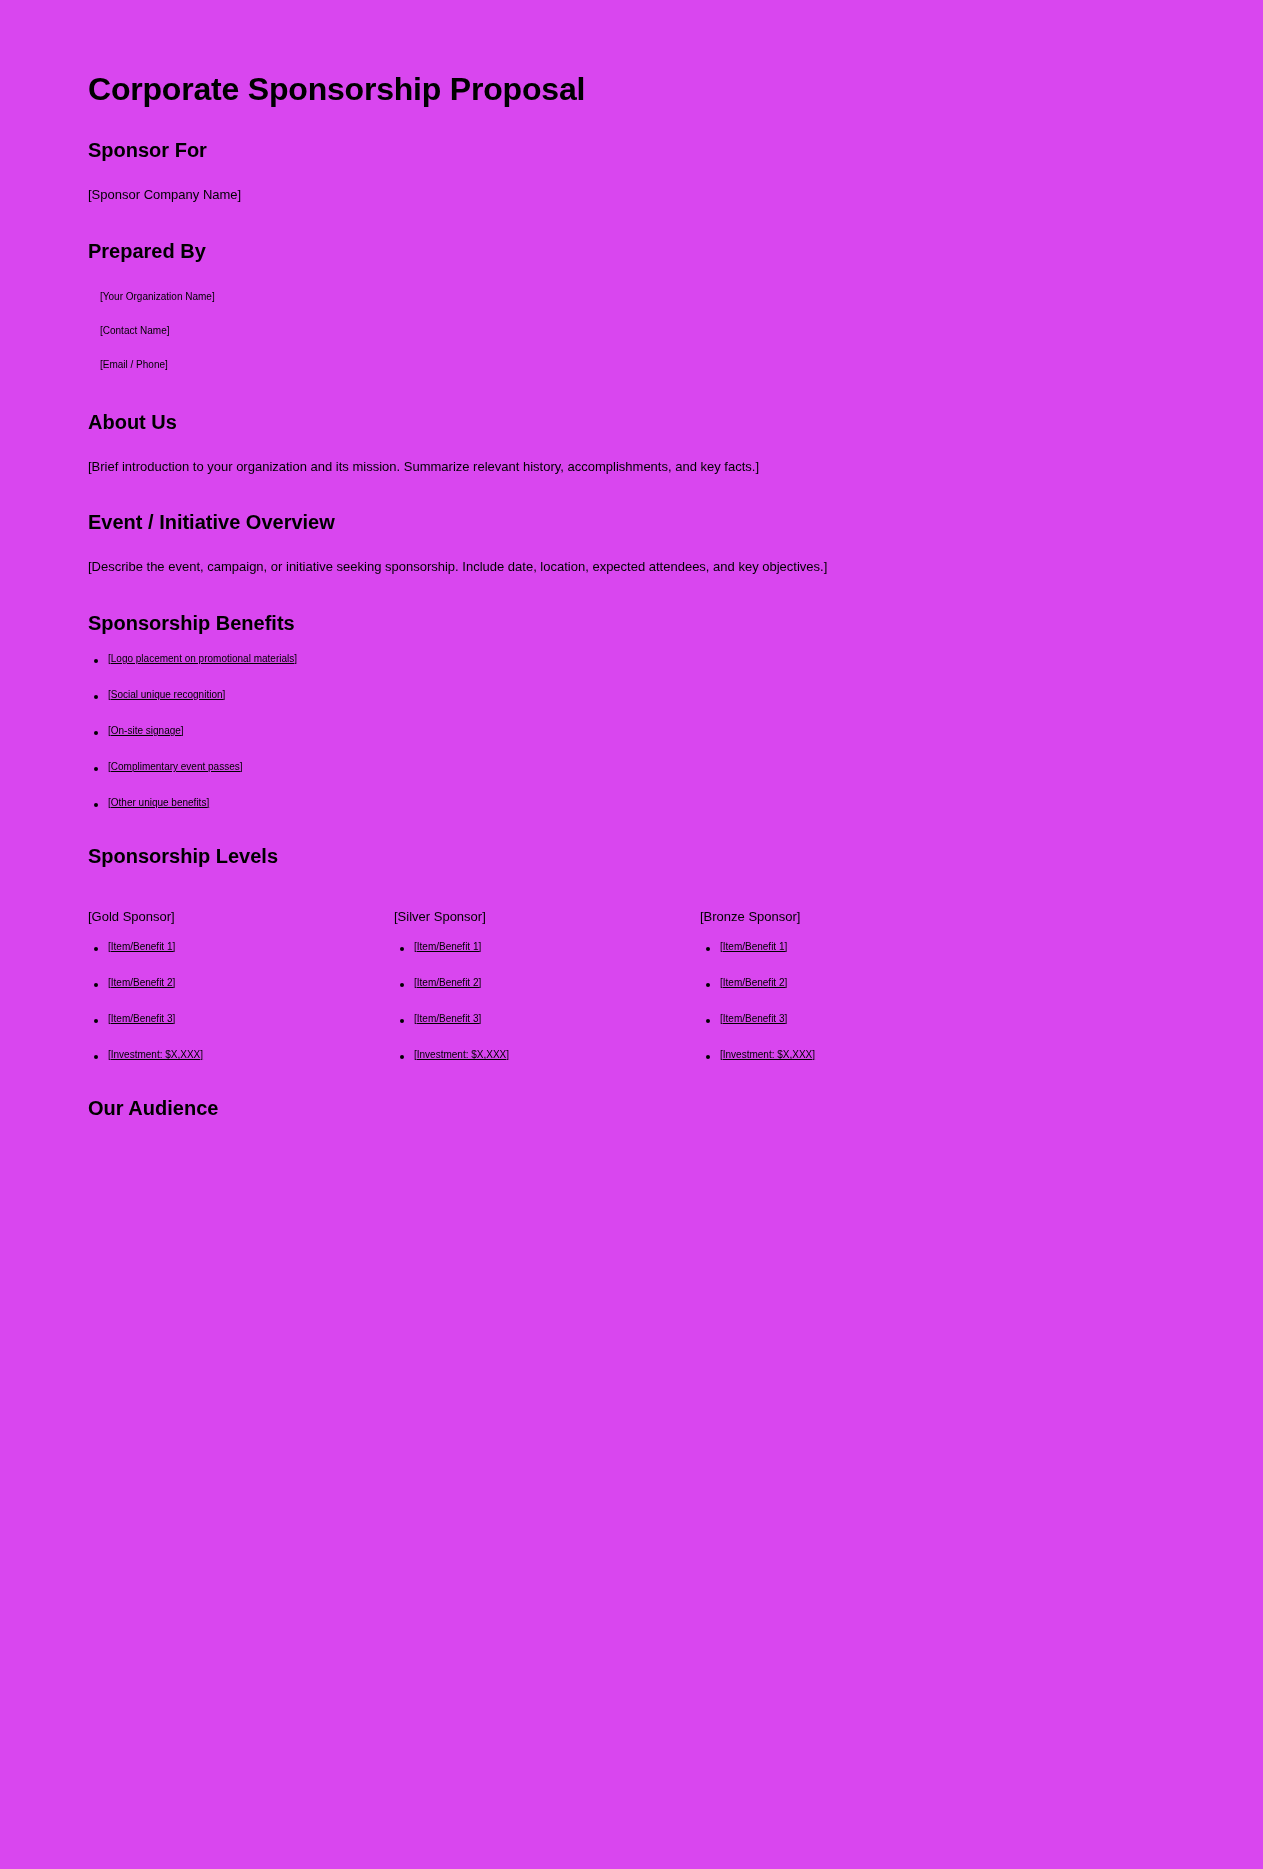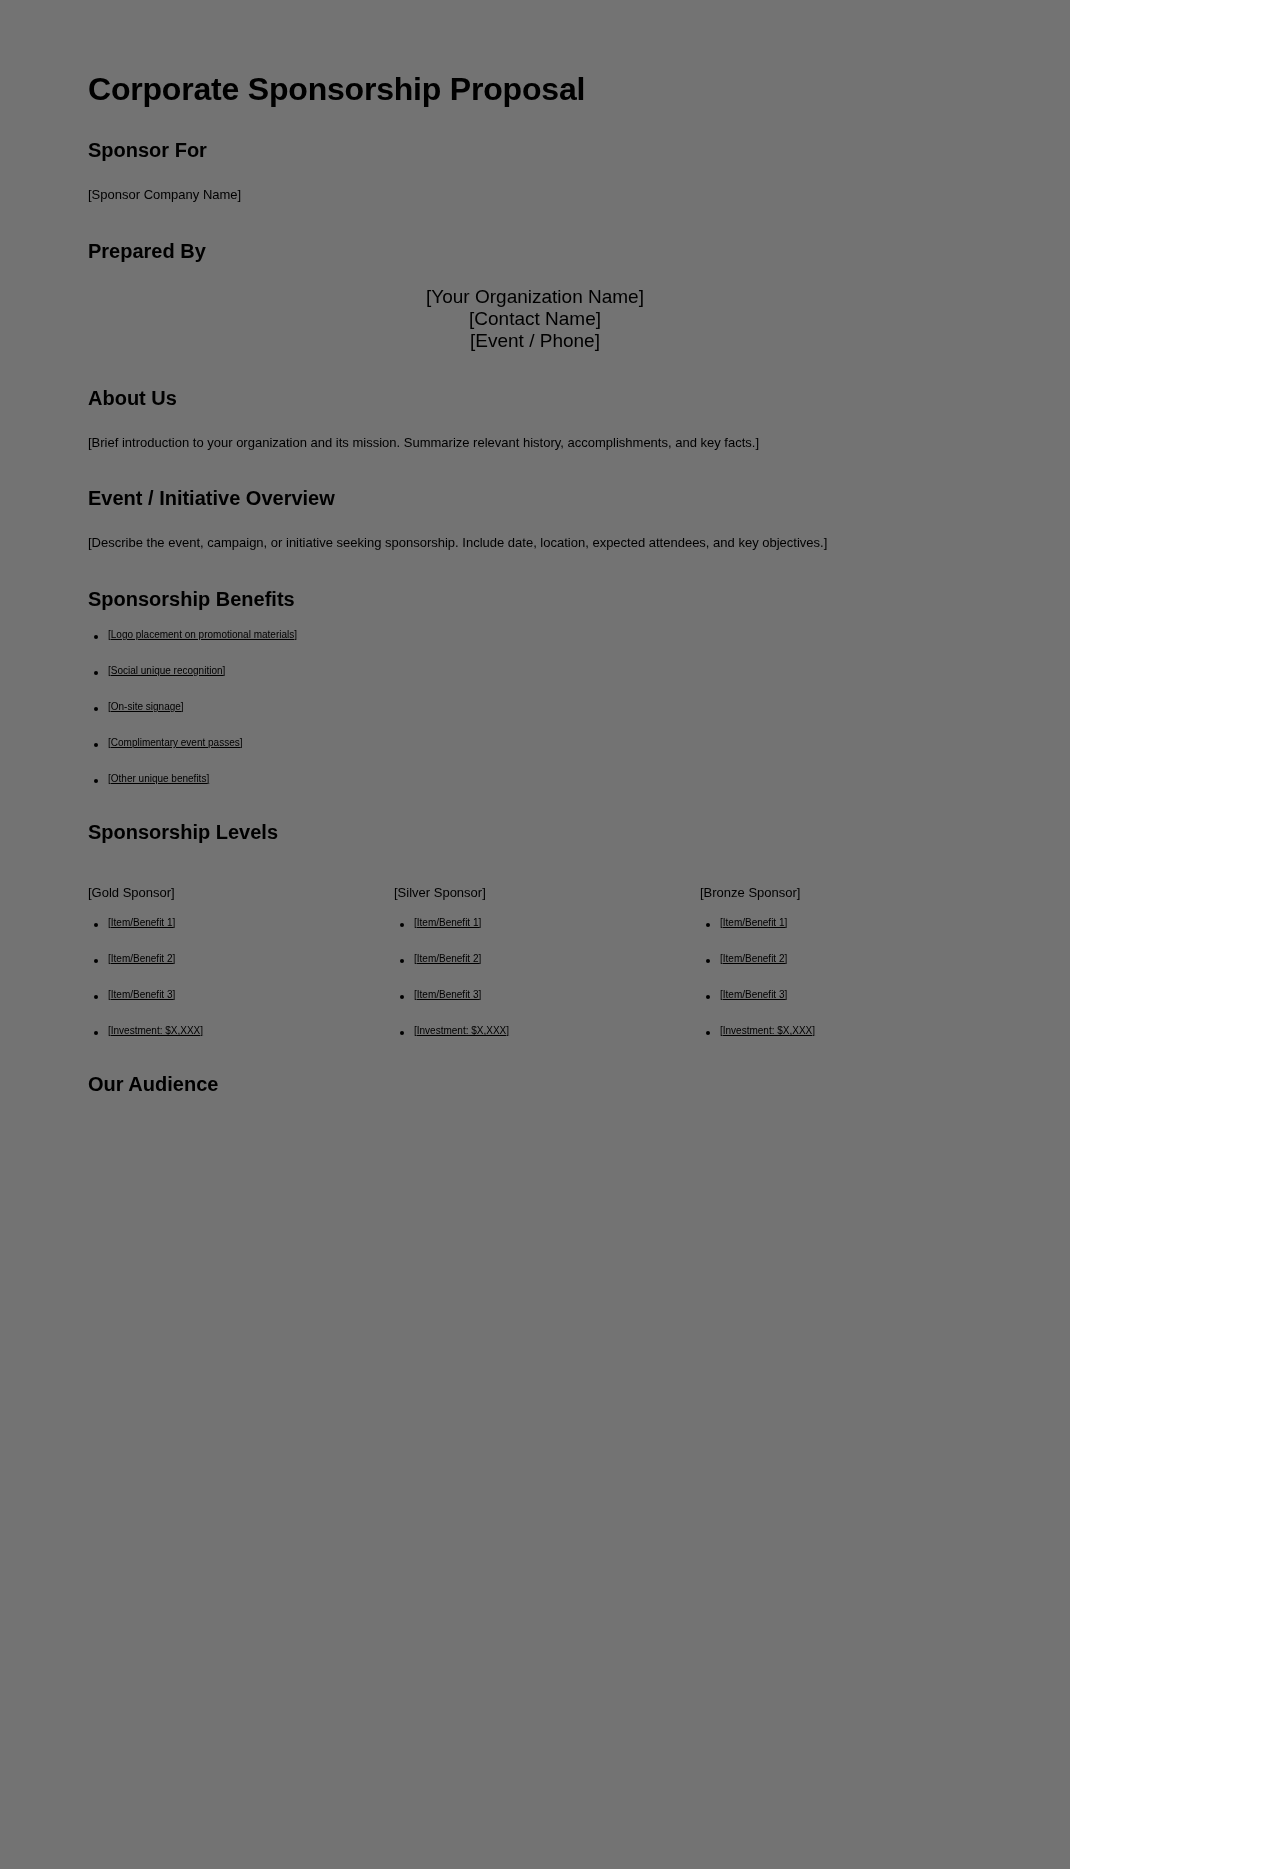--- a/index.html
+++ b/index.html
@@ -7,23 +7,23 @@
     padding: 0;
     background: #ffffff;
   }
   body {
     font-family: "Liberation Sans", "DejaVu Sans", sans-serif;
     color: #000000;
     -webkit-font-smoothing: antialiased;
   }
   .page {
     position: relative;
-    width: 1070px;
+    width: 1263px;
     min-height: 1869px;
-    background: #737373;
+    background: #d946ef;
     box-sizing: border-box;
     padding: 0;
     overflow: hidden;
   }
   .content {
     padding: 56px 88px 0 88px;
     max-width: 1263px;
     box-sizing: border-box;
   }
 
@@ -49,24 +49,23 @@
     font-size: 13px;
     line-height: 1.5;
     margin: 22px 0 0 0;
     font-weight: normal;
   }
 
   .lines {
     margin-top: 22px;
   }
   .lines .line {
-    font-size: 19px;
+    font-size: 10px;
     line-height: 22px;
-    margin: 0;
-    text-align: center;
+    margin: 12px;
   }
 
   ul.bullets {
     list-style: none;
     margin: 16px 0 0 0;
     padding: 0;
   }
   ul.bullets > li {
     font-size: 10px;
     line-height: 1.4;
@@ -124,21 +123,21 @@
 
     <h1 class="doc-title">Corporate Sponsorship Proposal</h1>
 
     <h2 class="section-heading first">Sponsor For</h2>
     <p class="body-text">[Sponsor Company Name]</p>
 
     <h2 class="section-heading">Prepared By</h2>
     <div class="lines">
       <p class="line">[Your Organization Name]</p>
       <p class="line">[Contact Name]</p>
-      <p class="line">[Event / Phone]</p>
+      <p class="line">[Email / Phone]</p>
     </div>
 
     <h2 class="section-heading">About Us</h2>
     <p class="body-text">[Brief introduction to your organization and its mission. Summarize relevant history, accomplishments, and key facts.]</p>
 
     <h2 class="section-heading">Event / Initiative Overview</h2>
     <p class="body-text">[Describe the event, campaign, or initiative seeking sponsorship. Include date, location, expected attendees, and key objectives.]</p>
 
     <h2 class="section-heading">Sponsorship Benefits</h2>
     <ul class="bullets">

